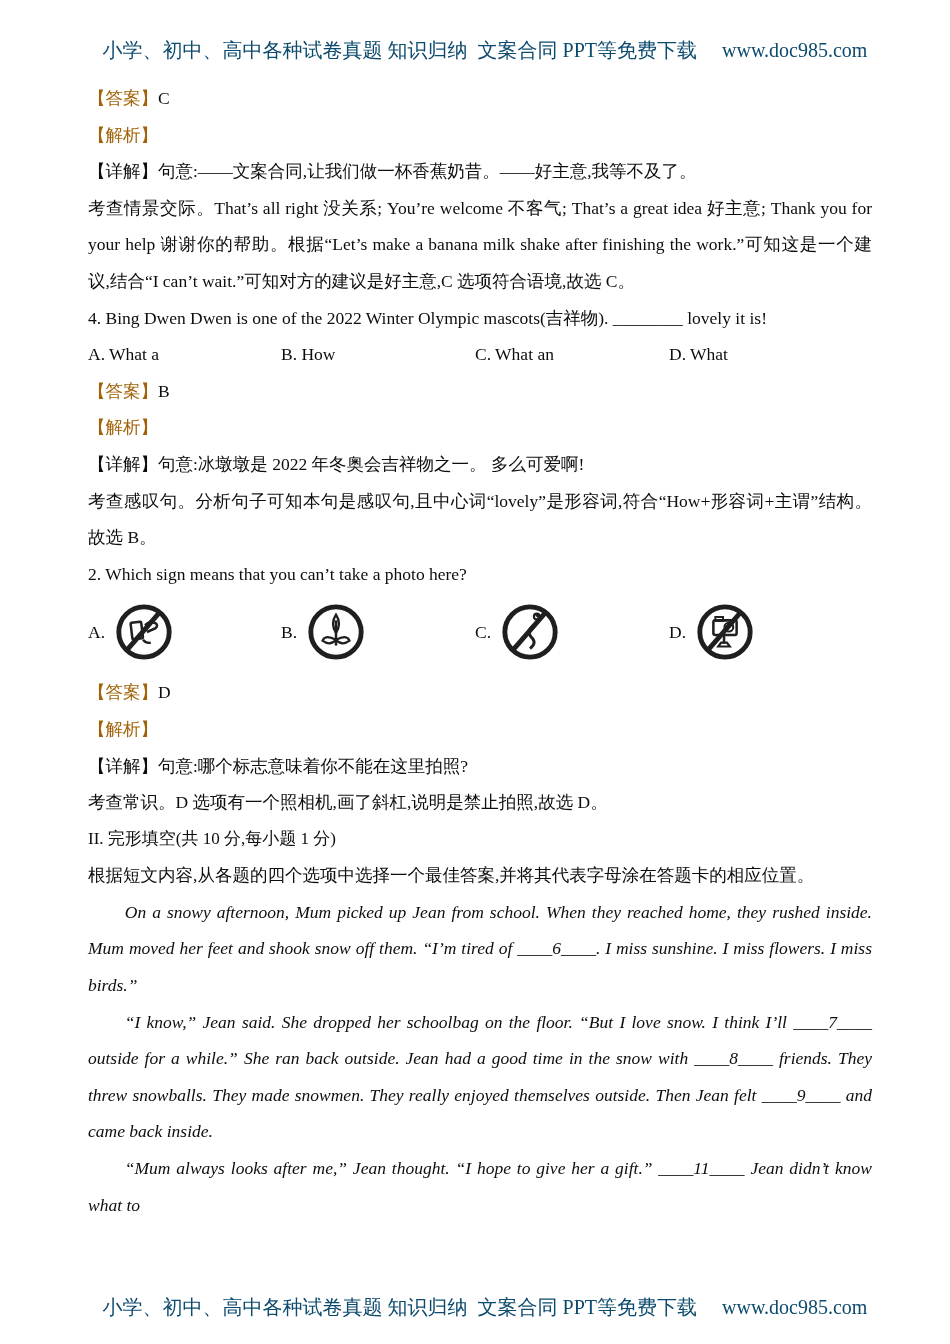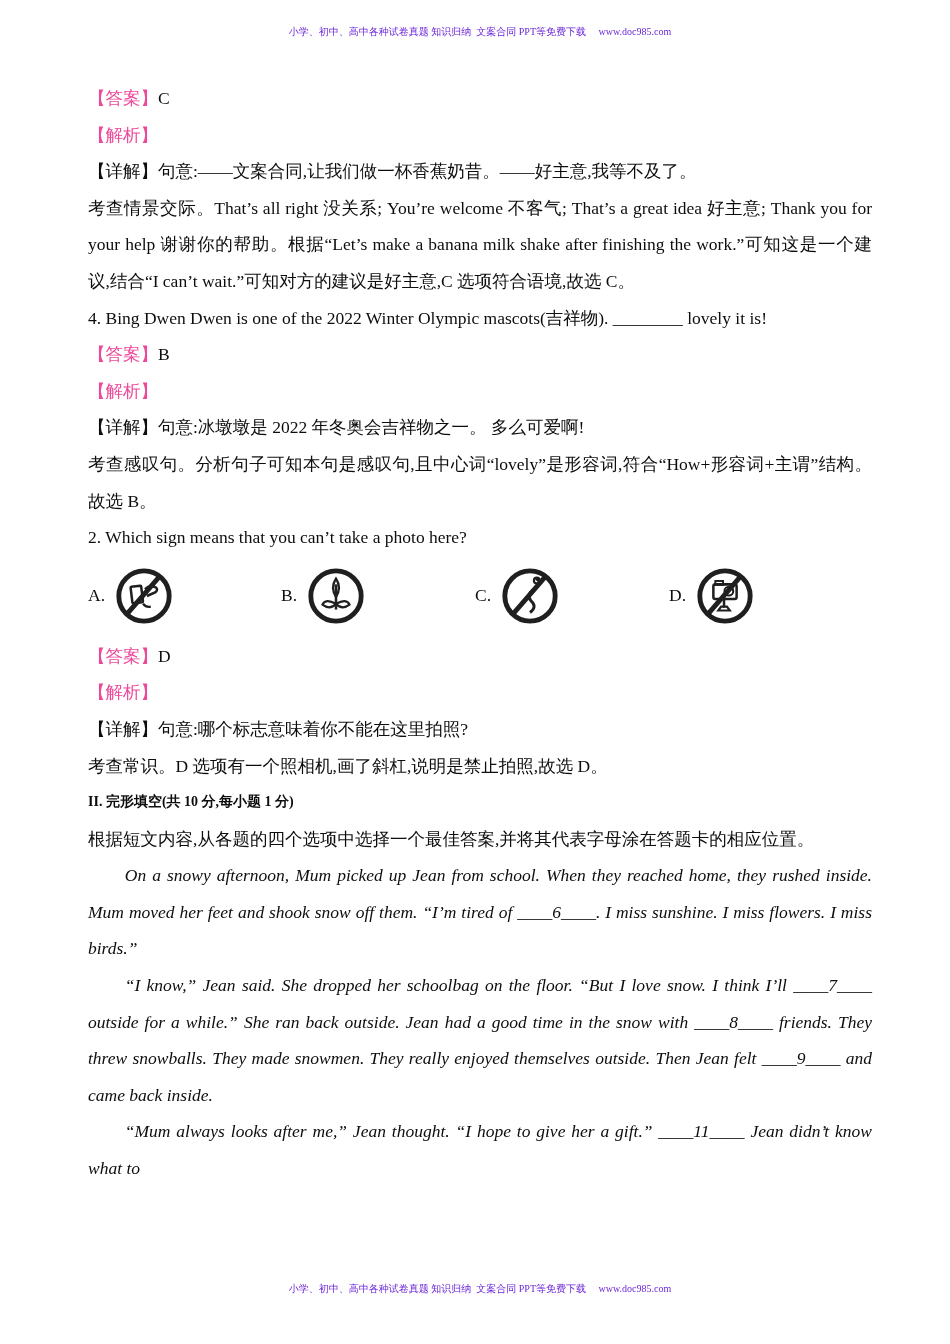--- a/index.html
+++ b/index.html
@@ -9,53 +9,53 @@
     height: 1344px;
     background: #ffffff;
     font-family: "Liberation Serif", "DejaVu Serif", serif;
     color: #0d0d0d;
     overflow: hidden;
   }
   .doc-header, .doc-footer {
     position: absolute;
     left: 0; right: 0;
     text-align: center;
-    font-size: 10px;
+    font-size: 20px;
     white-space: pre-wrap;
-    color: #6d28d9;
+    color: #0c4a6e;
   }
   .doc-header { top: 14px; }
   .doc-footer { top: 1271px; }
   .content {
     position: absolute;
     top: 80px;
     left: 88px;
     width: 784px;
     font-size: 17.5px;
     line-height: 36.6px;
     text-align: justify;
   }
   .content p { margin: 0; }
-  .blue { color: #ec4899; }
+  .blue { color: #a16207; }
   .opts {
     display: grid;
     grid-template-columns: 193px 194px 194px auto;
   }
   .signs {
     display: grid;
     grid-template-columns: 193px 194px 194px auto;
     align-items: center;
     height: 80px;
     margin: 0 0 2px 0;
   }
   .sign-cell { display: flex; align-items: center; gap: 8px; }
   .sign-cell svg { display: block; }
   .sec-heading {
-    font-weight: bold;
-    font-size: 14px;
+    font-weight: normal;
+    font-size: 17px;
     line-height: 36.6px;
     text-align: left;
   }
   .indent { text-indent: 2.1em; font-style: italic; }
   .sg { stroke: #1f1f1f; fill: none; }
 </style>
 </head>
 <body>
 
 <div class="page">
@@ -65,20 +65,26 @@
   </div>
 
   <div class="content">
 
     <p><span class="blue">【答案】</span><span>C</span></p>
     <p class="blue">【解析】</p>
     <p>【详解】句意:——文案合同,让我们做一杯香蕉奶昔。——好主意,我等不及了。</p>
     <p>考查情景交际。That’s all right 没关系; You’re welcome 不客气; That’s a great idea 好主意; Thank you for your help 谢谢你的帮助。根据“Let’s make a banana milk shake after finishing the work.”可知这是一个建议,结合“I can’t wait.”可知对方的建议是好主意,C 选项符合语境,故选 C。</p>
 
     <p>4. Bing Dwen Dwen is one of the 2022 Winter Olympic mascots(吉祥物). ________ lovely it is!</p>
+    <div class="opts">
+      <span>A. What a</span>
+      <span>B. How</span>
+      <span>C. What an</span>
+      <span>D. What</span>
+    </div>
     <p><span class="blue">【答案】</span><span>B</span></p>
     <p class="blue">【解析】</p>
     <p>【详解】句意:冰墩墩是 2022 年冬奥会吉祥物之一。 多么可爱啊!</p>
     <p>考查感叹句。分析句子可知本句是感叹句,且中心词“lovely”是形容词,符合“How+形容词+主谓”结构。故选 B。</p>
 
     <p>2. Which sign means that you can’t take a photo here?</p>
     <div class="signs">
       <div class="sign-cell">
         <span>A.</span>
         <svg width="62" height="62" viewBox="0 0 64 64">

